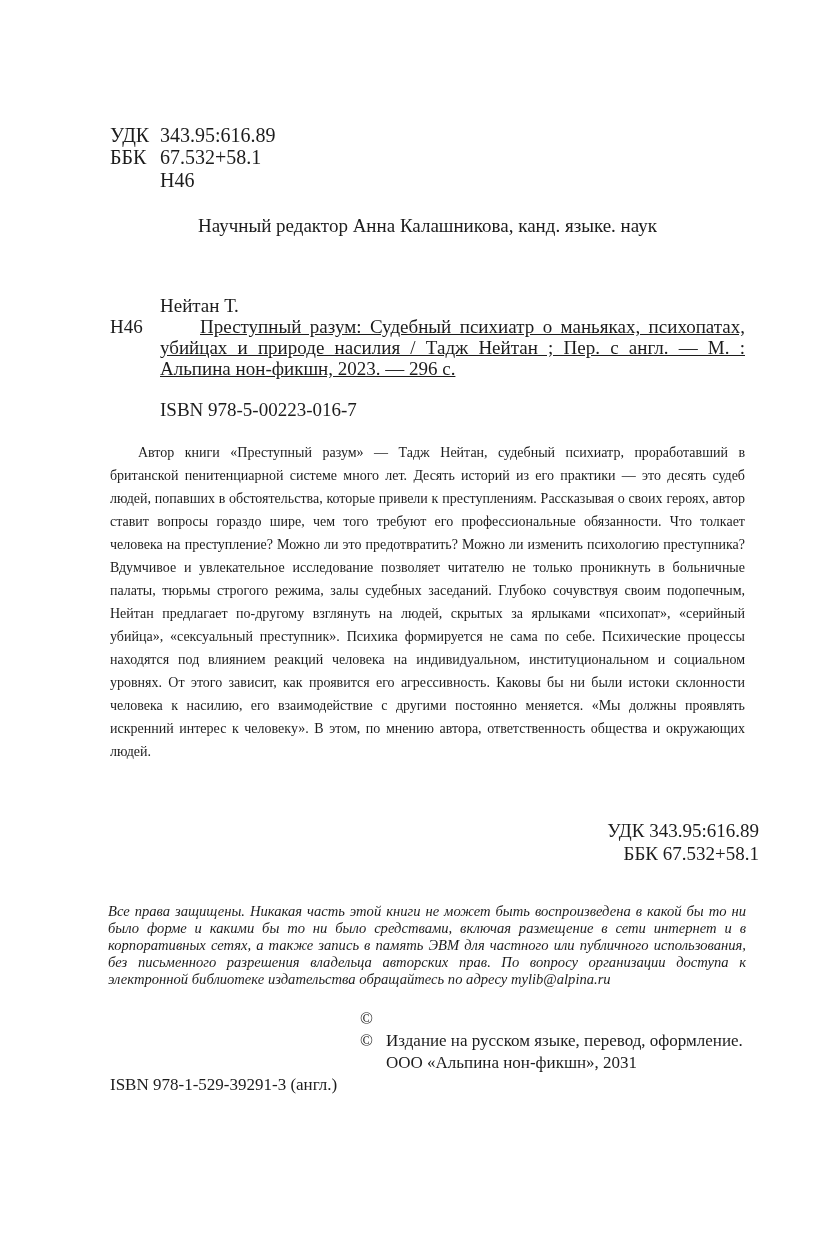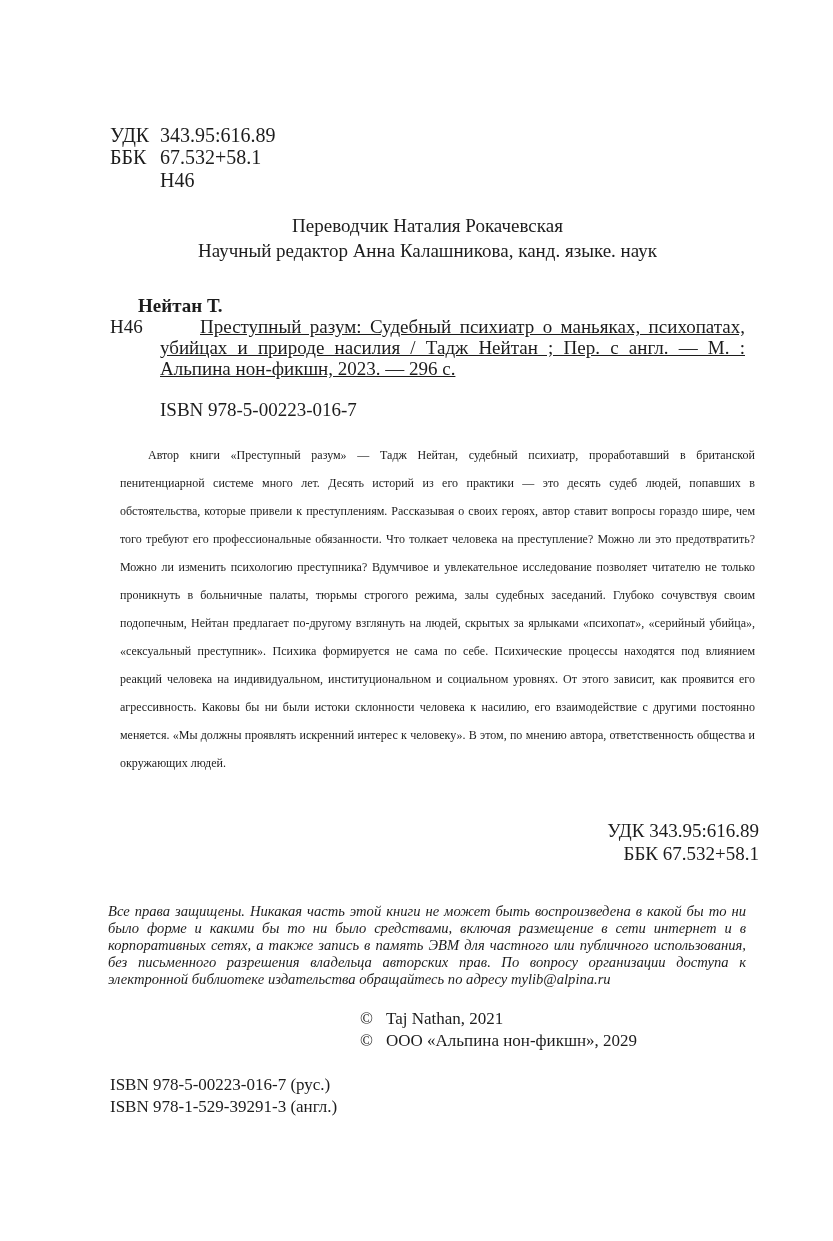--- a/index.html
+++ b/index.html
@@ -14,29 +14,29 @@
   }
   
   .top-ids{position:absolute;left:110px;top:124px;font-size:20px;line-height:22.4px;}
   .id-row{white-space:nowrap;}
   .id-label{display:inline-block;width:50px;}
   
   .credits{position:absolute;left:110px;top:214px;width:635px;text-align:center;
     font-size:19px;line-height:24.5px;}
   
   .catalog{position:absolute;left:110px;top:295px;width:635px;font-size:19px;line-height:21px;}
-  .catalog-author{margin-left:28px;font-weight:bold;}
+  .catalog-author{margin-left:50px;font-weight:normal;}
   .catalog-body{position:relative;margin-left:50px;width:585px;}
   .catalog-code{position:absolute;left:-50px;top:0;}
   .catalog-desc{text-align:justify;text-indent:40px;text-decoration:underline;}
   
   .isbn-main{position:absolute;left:160px;top:399px;font-size:19px;text-align:center;}
   
-  .annotation{position:absolute;left:120px;top:441px;width:635px;
-    font-size:12px;line-height:28px;text-align:justify;text-indent:28px;}
+  .annotation{position:absolute;left:110px;top:441px;width:635px;
+    font-size:14px;line-height:23px;text-align:justify;text-indent:28px;}
   
   .codes-right{position:absolute;right:88px;top:820px;text-align:right;
     font-size:19px;line-height:22.5px;}
   
   .rights{position:absolute;left:108px;top:903px;width:638px;
     font-style:italic;font-size:14.6px;line-height:17px;text-align:justify;}
   
   .bottom{position:absolute;left:110px;top:1008px;width:635px;font-size:17px;line-height:22px;}
   .cr-col{margin-left:250px;}
   .cr-entry{display:flex;}
@@ -54,21 +54,20 @@
     </div>
     <div class="id-row">
       <span class="id-label">ББК</span><span class="id-value">67.532+58.1</span>
     </div>
     <div class="id-row">
       <span class="id-label"></span><span class="id-value">Н46</span>
     </div>
   </div>
 
   <div class="credits">
-    <div>Переводчик Наталия Рокачевская</div>
     <div>Научный редактор Анна Калашникова, канд. языке. наук</div>
   </div>
 
   <div class="catalog">
     <div class="catalog-author">Нейтан Т.</div>
     <div class="catalog-body">
       <span class="catalog-code">Н46</span>
       <div class="catalog-desc">Преступный разум: Судебный психиатр о маньяках, психопатах, убийцах и природе насилия / Тадж Нейтан ; Пер. с англ. — М. : Альпина нон-фикшн, 2023. — 296 с.</div>
     </div>
   </div>
@@ -82,29 +81,28 @@
     <div>ББК 67.532+58.1</div>
   </div>
 
   <div class="rights">Все права защищены. Никакая часть этой книги не может быть воспроизведена в какой бы то ни было форме и какими бы то ни было средствами, включая размещение в сети интернет и в корпоративных сетях, а также запись в память ЭВМ для частного или публичного использования, без письменного разрешения владельца авторских прав. По вопросу организации доступа к электронной библиотеке издательства обращайтесь по адресу mylib@alpina.ru</div>
 
   <div class="bottom">
     <div class="cr-col">
       <div class="cr-entry">
         <span class="cr-marker">©</span>
         <div>
-          <div>Taj Nathan, 2021</div>
         </div>
       </div>
       <div class="cr-entry">
         <span class="cr-marker">©</span>
         <div>
-          <div>ООО «Альпина нон-фикшн», 2029</div>
+          <div>Издание на русском языке, перевод, оформление.</div>
+          <div>ООО «Альпина нон-фикшн», 2031</div>
         </div>
       </div>
     </div>
     <div class="isbn-left">
-      <div>ISBN 978-5-00223-016-7 (рус.)</div>
       <div>ISBN 978-1-529-39291-3 (англ.)</div>
     </div>
   </div>
 
 </div>
 
 </body></html>

